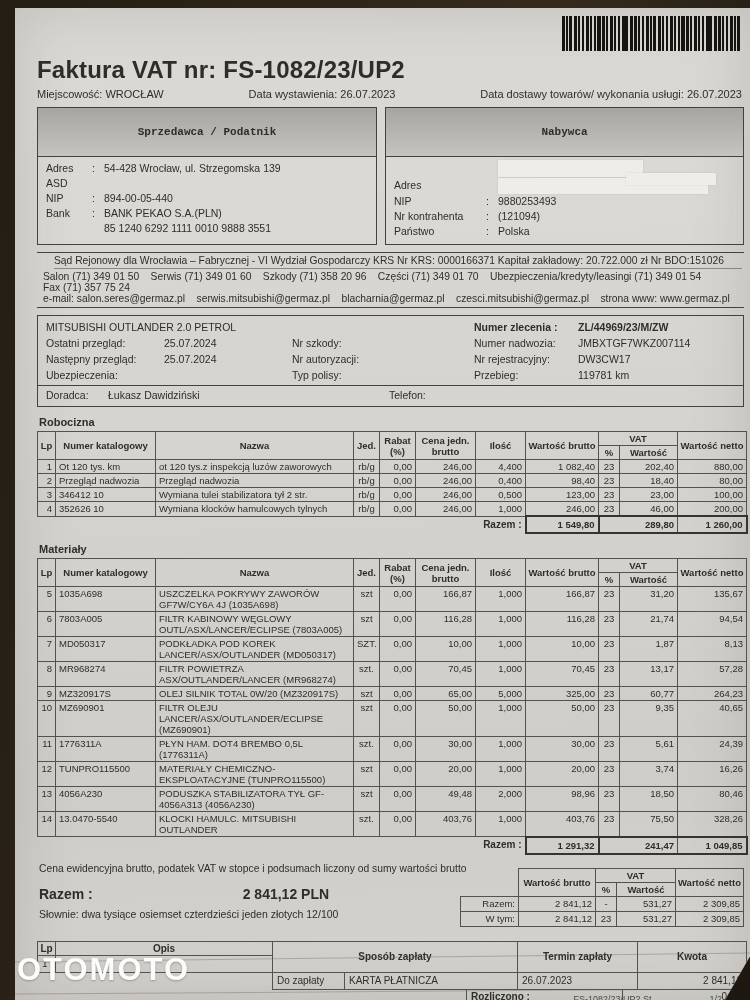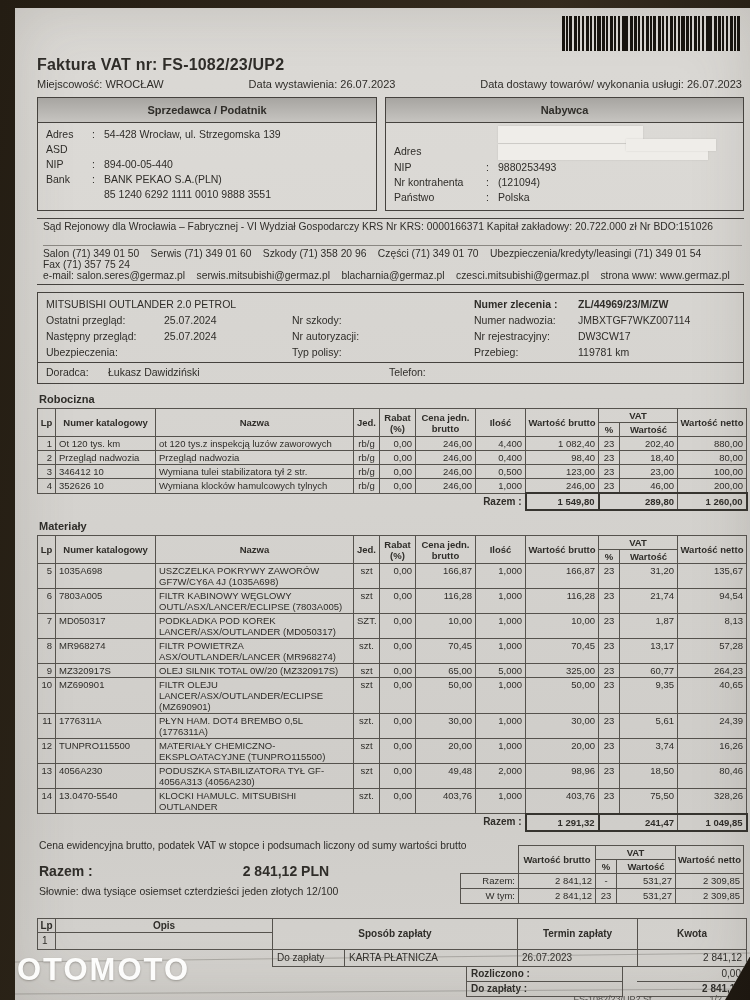--- a/index.html
+++ b/index.html
@@ -21,45 +21,45 @@
   .crease.c2{top:983px;transform:rotate(-.4deg);}
 
   
   .top{position:relative;height:42px;}
   .barcode{position:absolute;right:4px;top:4px;width:178px;height:35px;
     background:
       repeating-linear-gradient(90deg,#17140f 0 2px,transparent 2px 4px),
       repeating-linear-gradient(90deg,#17140f 0 1px,transparent 1px 7px),
       repeating-linear-gradient(90deg,#17140f 0 3px,transparent 3px 12px);
   }
-  .title{font-size:16px;font-weight:bold;letter-spacing:.2px;margin:2px 0 4px 0;}
+  .title{font-size:24px;font-weight:bold;letter-spacing:.2px;margin:2px 0 4px 0;}
   .meta{display:flex;justify-content:space-between;font-size:11px;margin:4px 2px 0 0;}
 
   
   .parties{display:flex;gap:8px;margin-top:7px;align-items:stretch;}
   .pbox{border:1.5px solid #45423e;background:rgba(255,255,255,.06);}
   .pbox.seller{width:338px;}
   .pbox.buyer{flex:1;}
   .pbox .phead{background:linear-gradient(#a7a5a1,#c6c4c0);border-bottom:1.5px solid #45423e;
-    text-align:center;font-weight:bold;font-size:11px;padding:6px 0;}
+    text-align:center;font-weight:bold;font-size:11px;padding:18px 0;font-family:Liberation Mono, monospace;}
   .pbody{padding:4px 8px 5px 8px;font-size:10.5px;line-height:15px;position:relative;}
   .ln{display:flex;}
   .lbl{width:46px;flex:none;}
   .lblw{width:92px;flex:none;}
   .sep{width:12px;flex:none;text-align:left;}
   .indent{margin-left:58px;}
   .redact{background:#efede9;box-shadow:0 0 2px rgba(0,0,0,.1);display:inline-block;}
   .redact.name{position:absolute;left:112px;top:3px;width:145px;height:17px;}
   .redact.name2{position:absolute;left:240px;top:16px;width:90px;height:12px;}
   .redact.addr{display:inline-block;width:210px;height:16px;vertical-align:middle;}
 
   
   .infoblock{margin-top:7px;border-top:1.5px solid #45423e;border-bottom:1.5px solid #45423e;
     font-size:10.3px;padding:2px 2px 3px 6px;}
-  .infoblock .court{border-bottom:1px solid #8a8782;padding-bottom:13px;margin-bottom:2px;}
+  .infoblock .court{border-bottom:1px solid #8a8782;padding-bottom:2px;margin-bottom:2px;margin-left:11px;}
   .joined{white-space:pre-wrap;}
 
   
   .vehicle{margin-top:7px;border:1.5px solid #45423e;font-size:10.5px;padding:3px 8px 2px 8px;}
   .vrow{display:flex;line-height:16px;}
   .vc1l{width:118px;flex:none;}
   .vc1v{width:128px;flex:none;}
   .vc2l{width:182px;flex:none;}
   .vc3l{width:104px;flex:none;}
   .vc3v{flex:1;}

